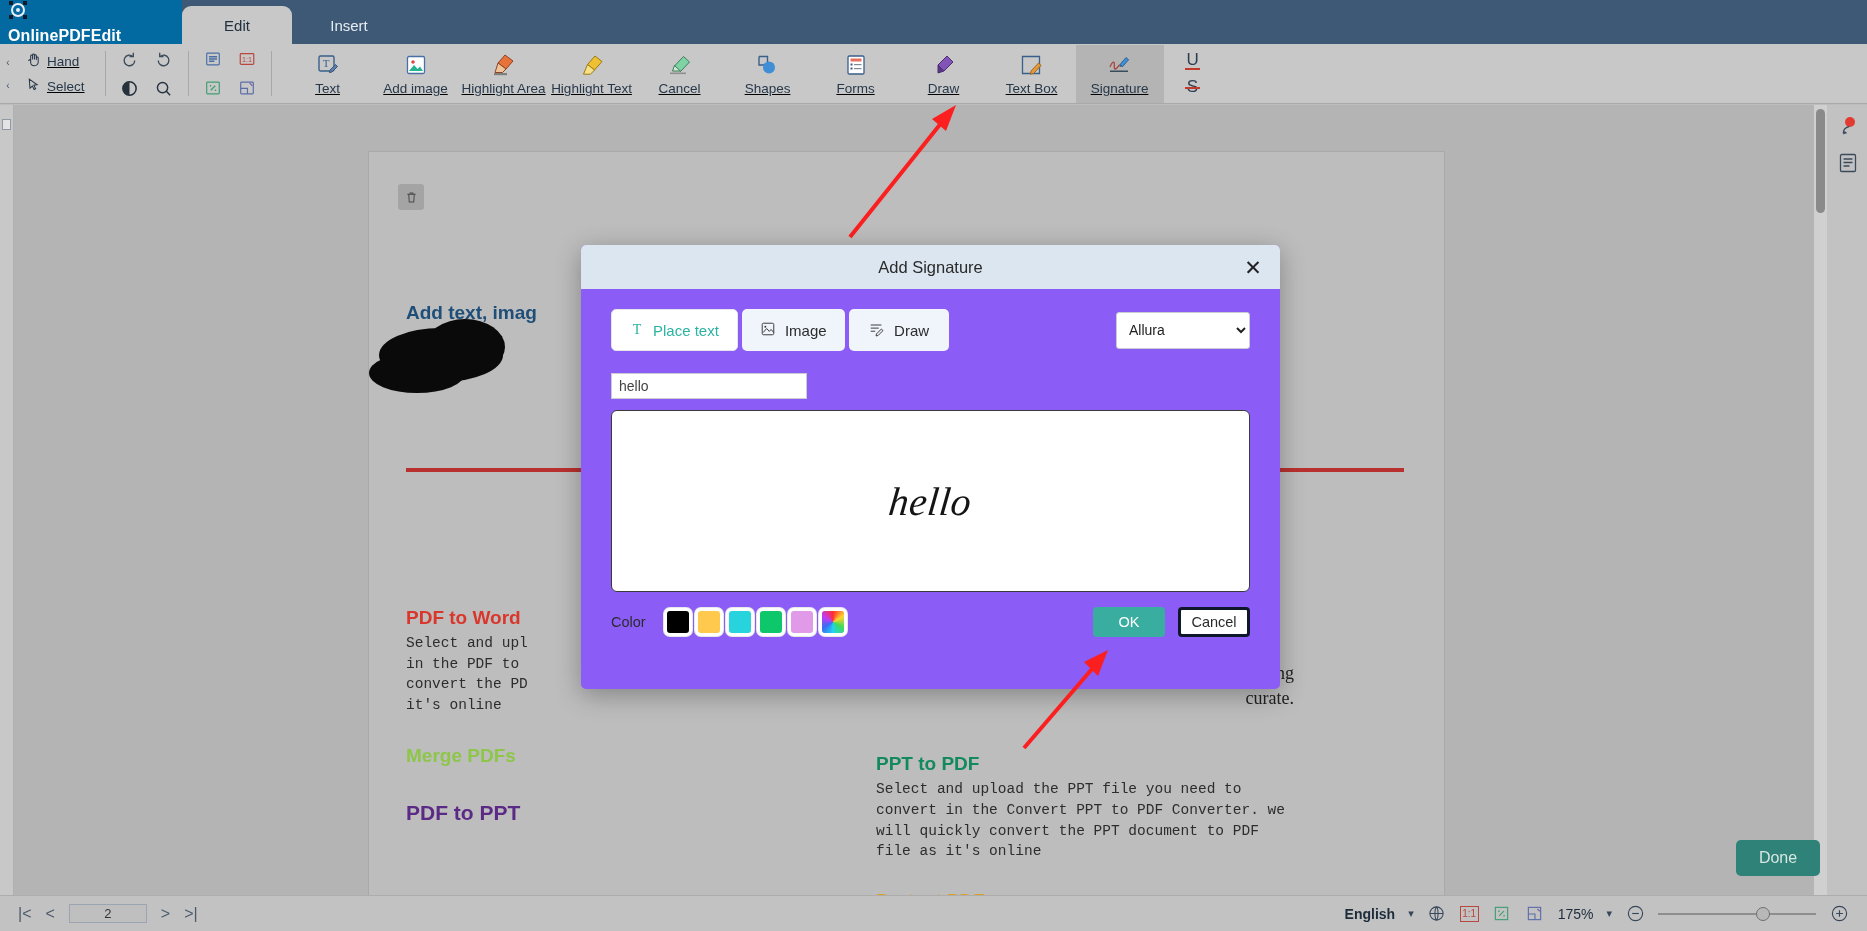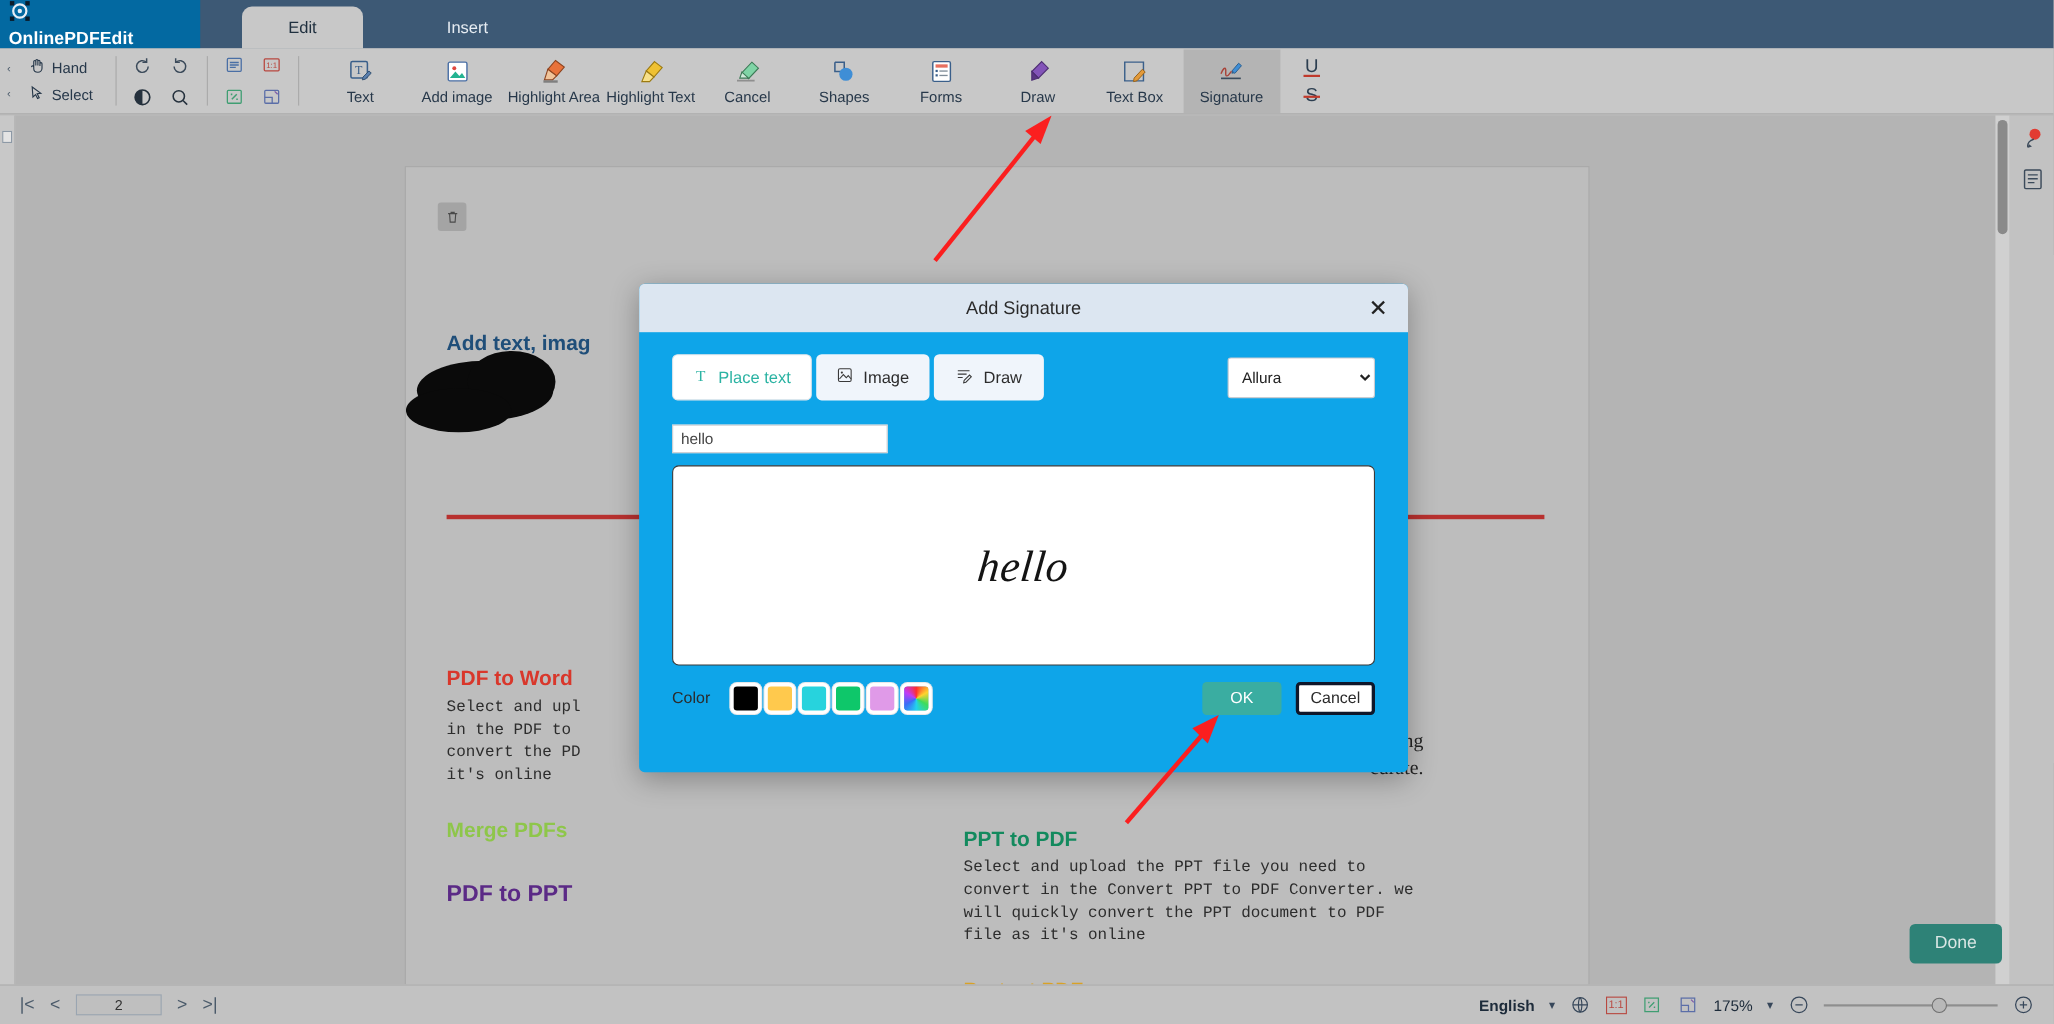--- a/index.html
+++ b/index.html
@@ -30,37 +30,37 @@
     color: #ffffff; font-size: 16px; font-weight: bold; letter-spacing: .1px;
     white-space: nowrap;
   }
   .tabstrip { position: absolute; left: 182px; top: 0; height: 44px; display: flex; align-items: flex-end; }
   .tab {
     height: 38px; min-width: 110px; padding: 0 26px;
     display: flex; align-items: center; justify-content: center;
     font-size: 15px; color: #2c3e50;
     border-radius: 9px 9px 0 0;
     margin-right: 2px;
-    cursor: pointer; user-select: none; margin-left: 38px;
+    cursor: pointer; user-select: none;
   }
   .tab.active { background: #c8c8c8; color: #20303f; }
   .tab.inactive { background: transparent; color: #e6ecf2; }
 
   
   .ribbon {
     position: absolute; left: 0; top: 44px; width: 1867px; height: 60px;
     background: #c8c8c8; border-bottom: 1px solid #a9a9a9;
     display: flex; align-items: stretch;
   }
   .ribbon-edge {
     width: 16px; display: flex; flex-direction: column;
     justify-content: center; align-items: center; gap: 12px;
     color: #4a5a6a; font-size: 10px;
   }
-  .grp { display: flex; align-items: center; height: 100%; padding: 0 6px; }
+  .grp { display: flex; align-items: center; height: 100%; padding: 0 6px; text-decoration: underline; }
   .sep { width: 1px; background: #a8a8a8; margin: 7px 6px; align-self: stretch; }
 
   .stack2 { display: flex; flex-direction: column; justify-content: center; gap: 3px; height: 100%; }
   .small-item {
     display: flex; align-items: center; gap: 6px;
     padding: 2px 8px 2px 4px; font-size: 13.5px; color: #27384a;
     cursor: pointer; border-radius: 3px; white-space: nowrap;
   }
   .icon-btn {
     width: 24px; height: 24px; display: flex; align-items: center; justify-content: center;
@@ -128,22 +128,22 @@
   .blk p.mono {
     font-family: "Liberation Mono", monospace; font-size: 14.5px; color: #2d2d2d; line-height: 1.42;
   }
   .blk p.serif {
     font-family: "Liberation Serif", serif; font-size: 18px; color: #222; line-height: 1.4;
   }
 
   
   .modal-wrap { position: absolute; left: 0; top: 0; right: 0; bottom: 0; }
   .modal {
-    position: absolute; left: 581px; top: 258px; width: 699px; height: 444px;
-    background: #0ea5e9; border-radius: 5px;
+    position: absolute; left: 581px; top: 245px; width: 699px; height: 444px;
+    background: #8b5cf6; border-radius: 5px;
     box-shadow: 0 6px 26px rgba(0,0,0,.30);
     overflow: hidden;
   }
   .modal-head {
     height: 44px; background: #dce6f1; position: relative;
     display: flex; align-items: center; justify-content: center;
   }
   .modal-title { font-size: 16.5px; color: #2a2a2a; }
   .modal-close {
     position: absolute; right: 14px; top: 50%; transform: translateY(-50%);

